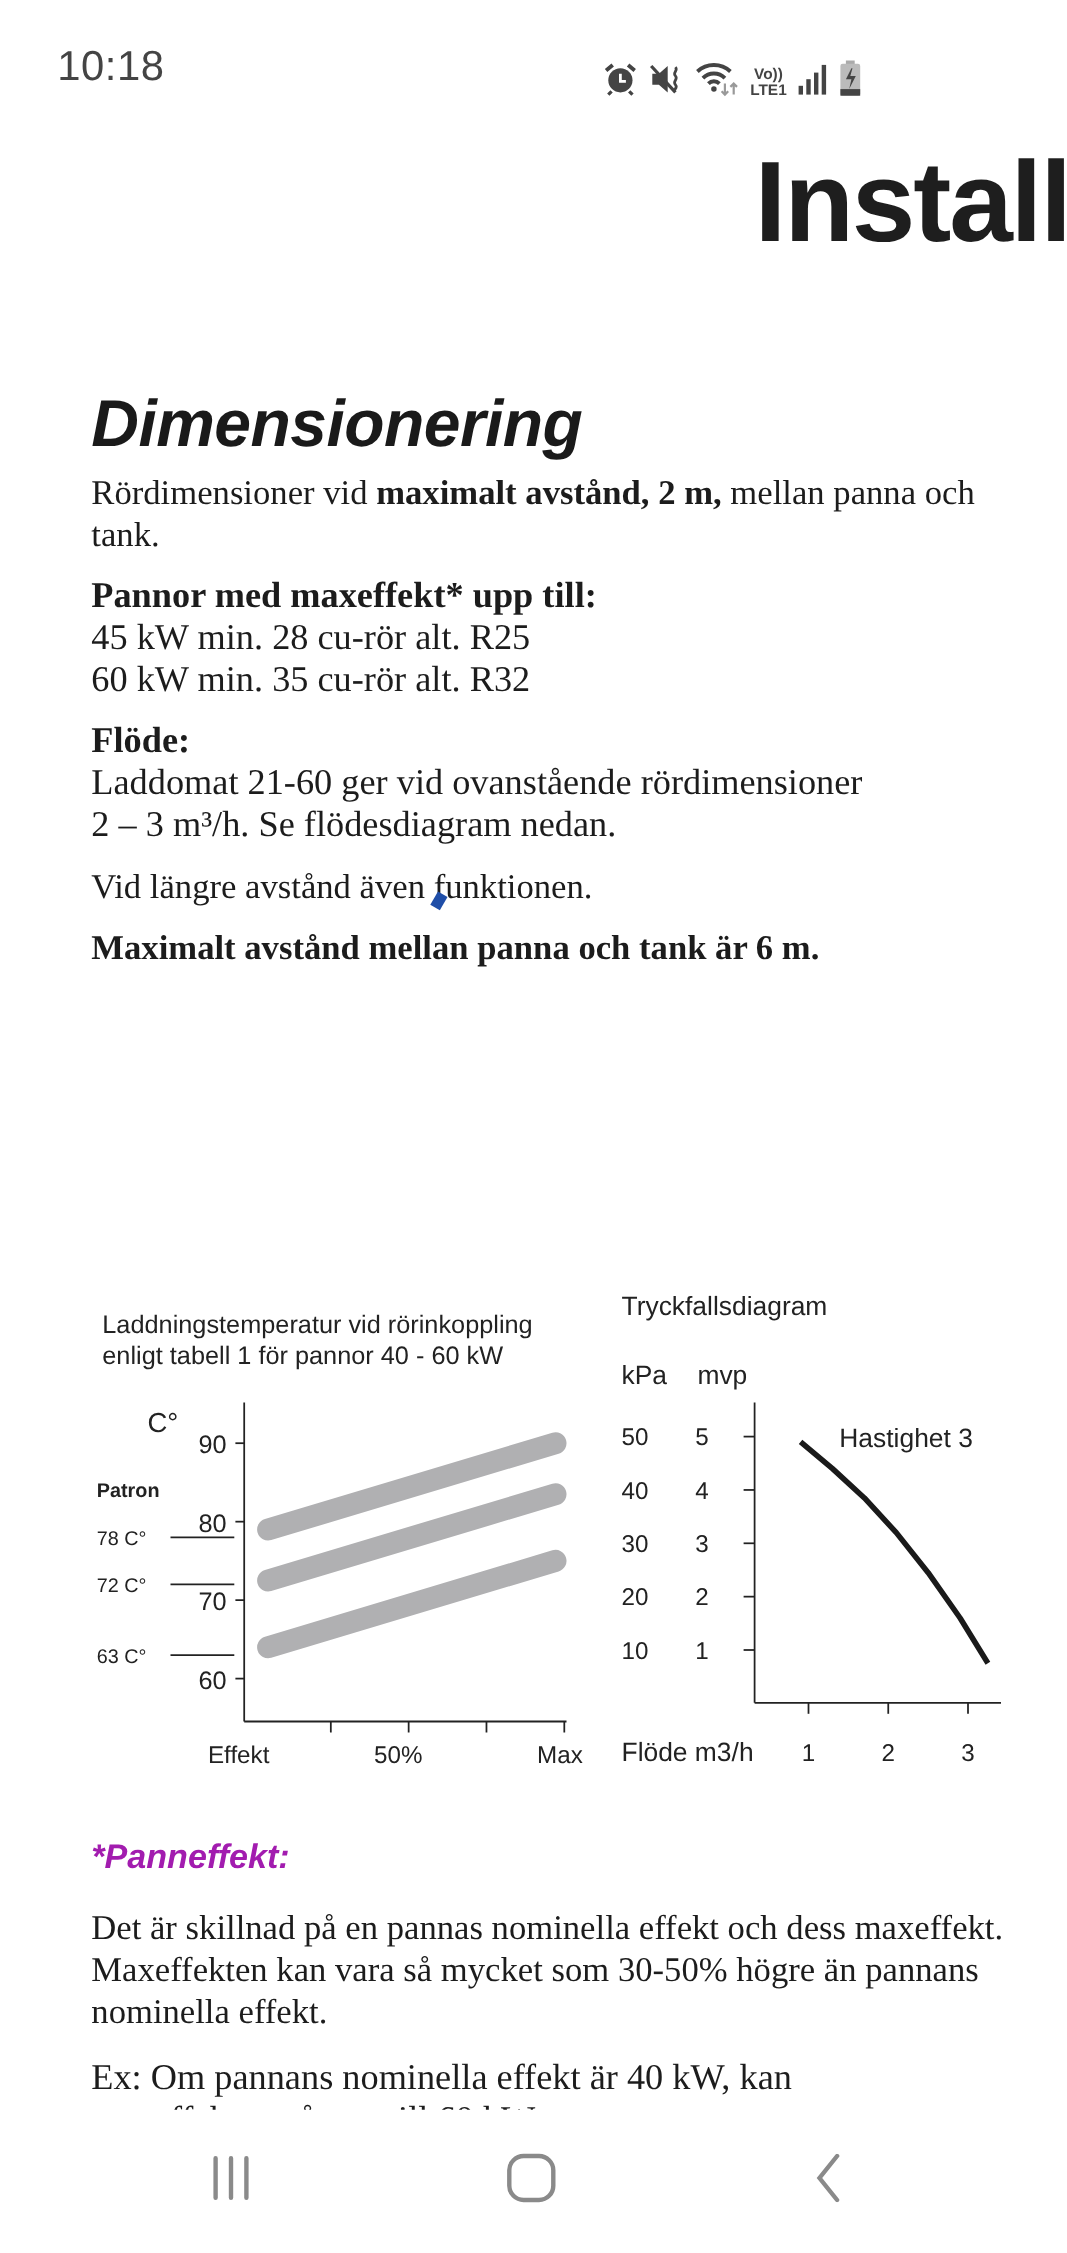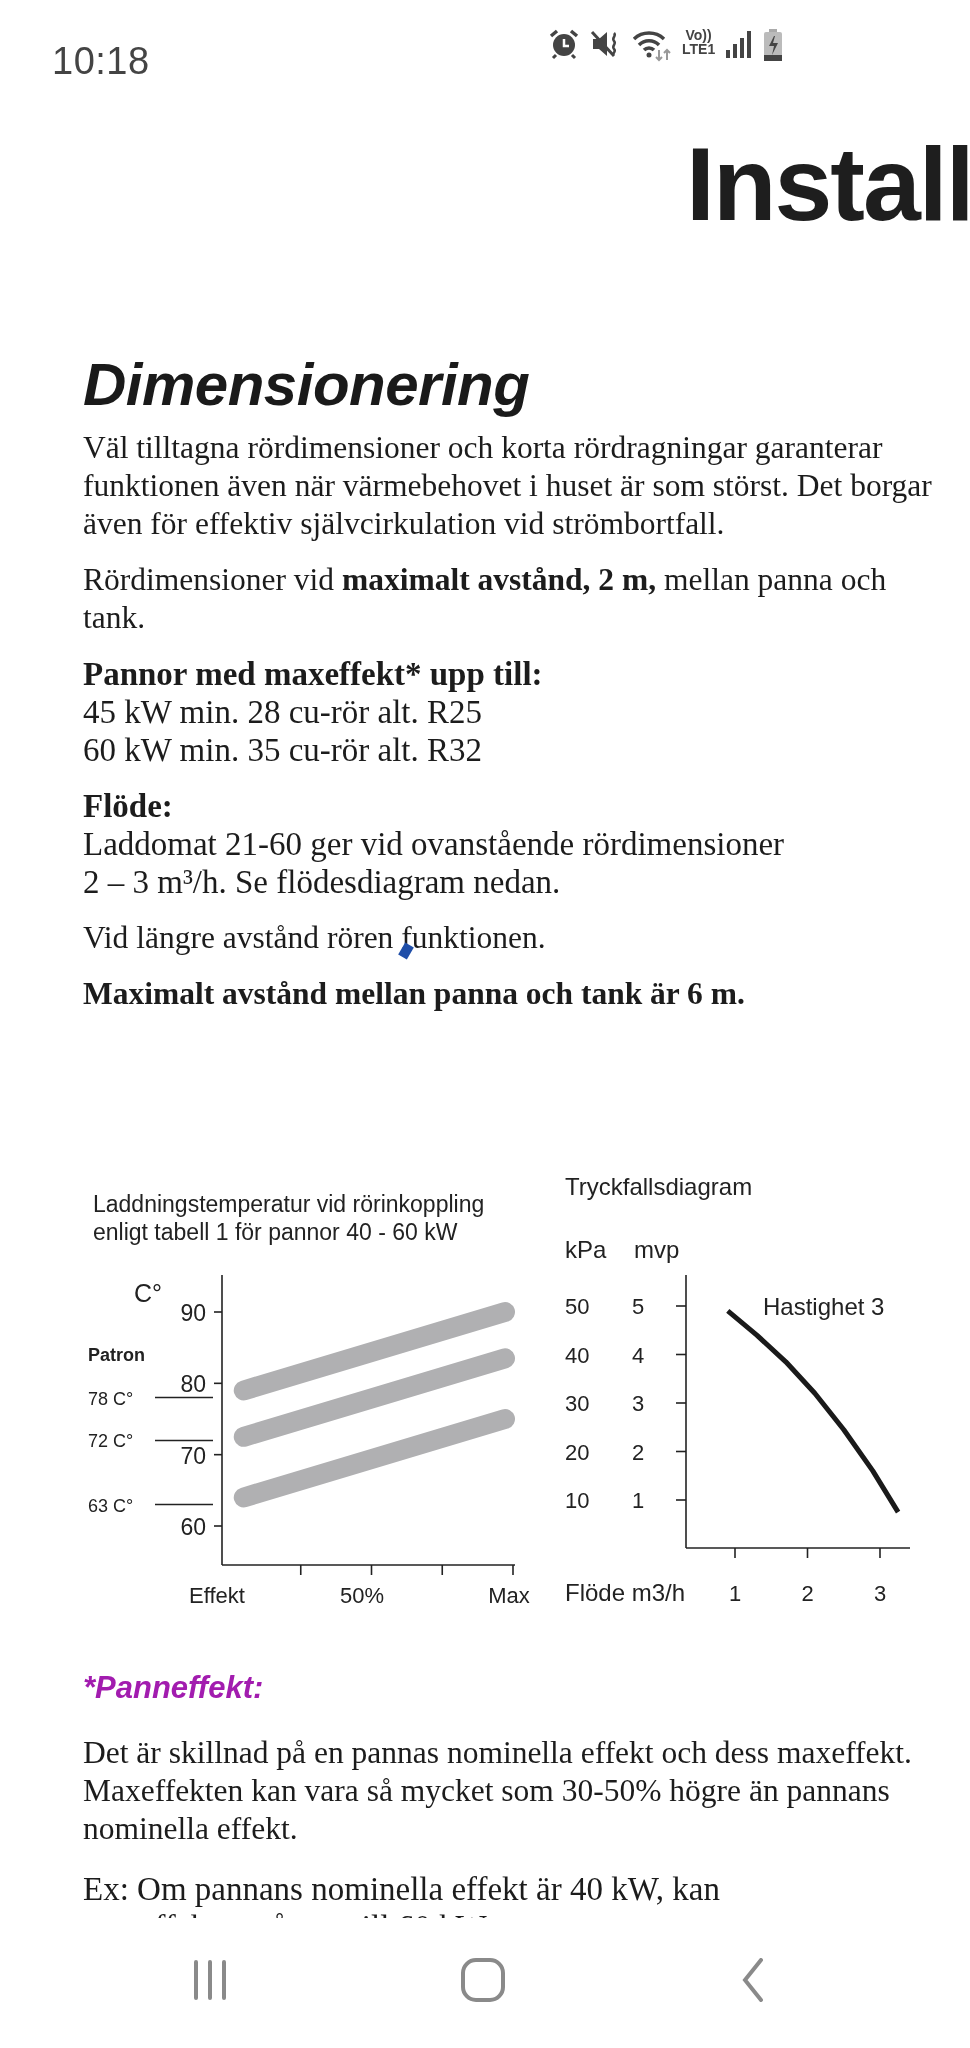--- a/index.html
+++ b/index.html
@@ -2,21 +2,21 @@
 <html><head>
 <meta charset="utf-8">
 <style>
   html, body { margin: 0; padding: 0; }
   body {
     width: 970px; height: 2048px; background: #ffffff; position: relative; overflow: hidden;
     font-family: "Liberation Serif", serif; color: #1c1c1c;
   }
   .statusbar { position: absolute; left: 0; top: 0; width: 970px; height: 120px; }
   .time { position: absolute; left: 52px; top: 40px; font-family: "Liberation Sans", sans-serif; font-size: 38px; color: #444; letter-spacing: 0.5px; }
-  .sb-icons { position: absolute; left: 548px; top: 28px; height: 40px; display: flex; align-items: flex-start; gap: 10px; }
+  .sb-icons { position: absolute; left: 548px; top: 48px; height: 40px; display: flex; align-items: flex-end; gap: 10px; }
   .sb-icons svg { display: block; }
   .volte { font-family: "Liberation Sans", sans-serif; font-weight: bold; font-size: 14px; line-height: 14px; color: #444; text-align: center; }
 
   .page-heading { position: absolute; left: 686px; top: 125px; font-family: "Liberation Sans", sans-serif; font-weight: bold; font-size: 104px; letter-spacing: -2px; color: #1e1e1e; white-space: nowrap; }
 
   .content { position: absolute; left: 83px; top: 350px; width: 850px; }
   .section-title { font-family: "Liberation Sans", sans-serif; font-weight: bold; font-style: italic; font-size: 60px; margin: 0 0 10px 0; color: #1a1a1a; letter-spacing: -0.5px; }
   p { margin: 0 0 18px 0; font-size: 31.5px; line-height: 38px; }
   b { font-weight: bold; }
   .block { margin-bottom: 18px; }
@@ -84,36 +84,35 @@
           <path d="M11 8l-5 10h5l-2 9 6-12h-5l2-7z" fill="#444"></path>
         </svg>
     </span>
   </div>
 </div>
 
 <div class="page-heading">Install</div>
 
 <div class="content">
   <h2 class="section-title">Dimensionering</h2>
-  <p>Väl tilltagna rördimensioner och korta rördragningar garanterar funktionen även när värmebehovet i huset är som störst. Det borgar även för effektiv självcirkulation vid strömbortfall.</p>
   <p>
     <span>Rördimensioner vid </span><b>maximalt avstånd, 2 m,</b><span> mellan panna och tank.</span>
   </p>
   <div class="block">
     <div class="line"><b>Pannor med maxeffekt* upp till:</b></div>
     <div class="line">45 kW min. 28 cu-rör alt. R25</div>
     <div class="line">60 kW min. 35 cu-rör alt. R32</div>
   </div>
   <div class="block">
     <div class="line"><b>Flöde:</b></div>
     <div class="line">Laddomat 21-60 ger vid ovanstående rördimensioner</div>
     <div class="line">2 – 3 m³/h. Se  flödesdiagram nedan.</div>
   </div>
   <p>
-    <span>Vid längre avstånd rören </span><span class="cursor-mark"></span><span>funktionen.</span>
+    <span>Vid längre avstånd även </span><span class="cursor-mark"></span><span>funktionen.</span>
   </p>
   <p><b>Maximalt avstånd mellan panna och tank är 6 m.</b></p>
 </div>
 
 <div class="charts">
   <svg id="chartsvg" width="970" height="470" viewBox="0 1160 970 470">
 
     <g id="left-chart">
       <text id="lc-title1" x="93" y="1212" font-size="23">Laddningstemperatur vid rörinkoppling</text>
       <text id="lc-title2" x="93" y="1240" font-size="23">enligt tabell 1 för pannor 40 - 60 kW</text>

